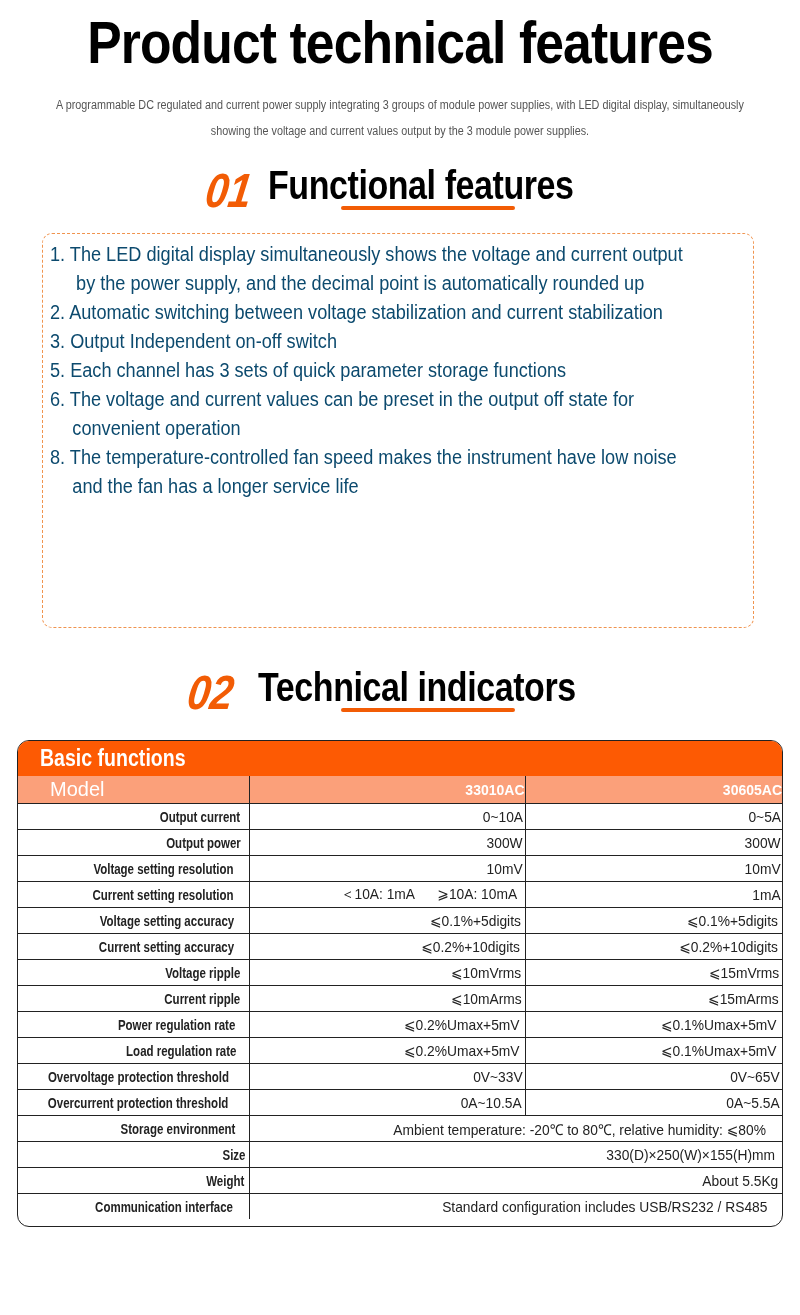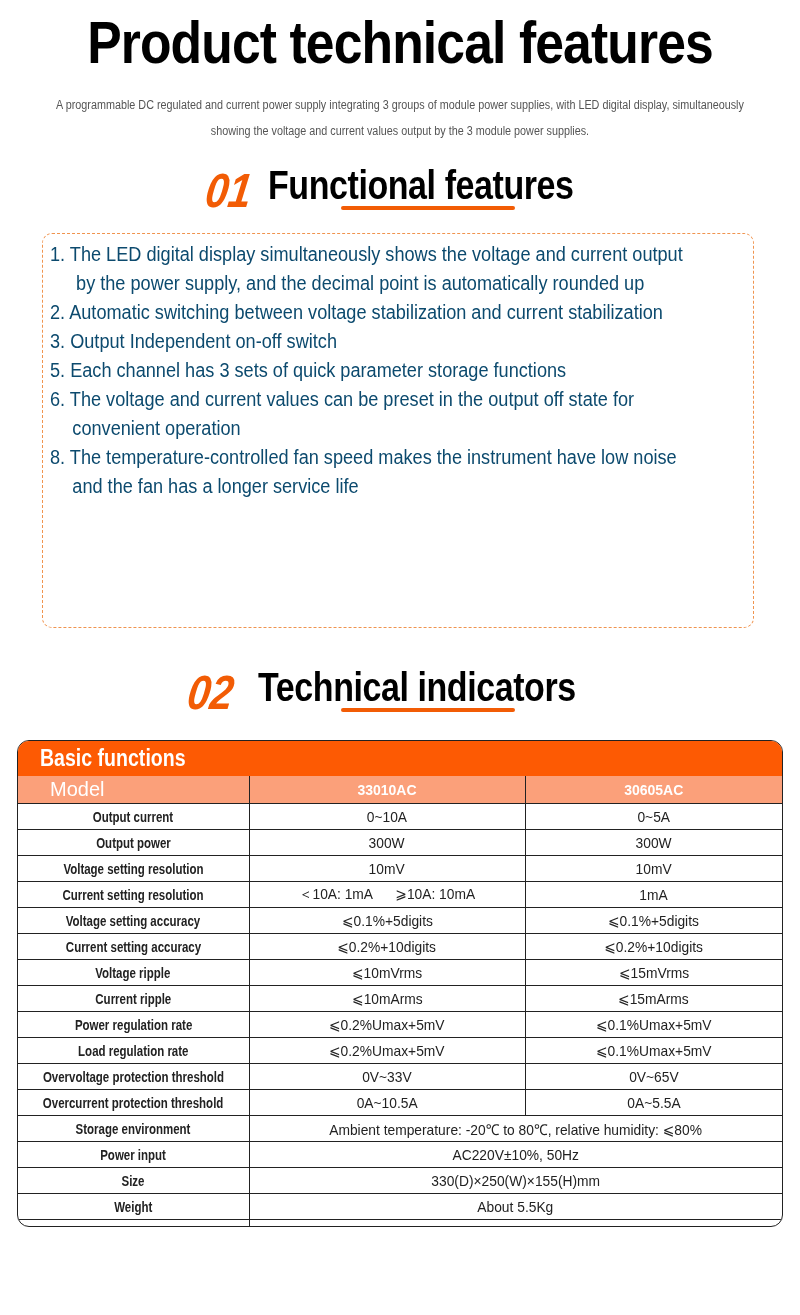--- a/index.html
+++ b/index.html
@@ -43,21 +43,21 @@
   .spec-table-wrap {
     position: absolute; left: 17px; top: 740px; width: 766px; height: 487px;
     border: 1.5px solid #222; border-radius: 12px; overflow: hidden; box-sizing: border-box;
   }
   .spec-banner {
     height: 35px; background: #fd5a03; color: #fff; font-weight: bold;
     font-size: 23px; line-height: 35px; padding-left: 22px;
   }
   .spec-banner span { display: inline-block; transform: scaleX(0.85); transform-origin: left; }
   table.spec { border-collapse: collapse; width: 100%; table-layout: fixed; }
-  table.spec td { border: 1px solid #222; text-align: center; height: 25px; padding: 0; font-size: 15px; color: #222; white-space: nowrap; }
+  table.spec td { border: 1px solid #222; text-align: right; height: 25px; padding: 0; font-size: 15px; color: #222; white-space: nowrap; }
   table.spec tr td:first-child { border-left: none; }
   table.spec tr td:last-child { border-right: none; }
   table.spec tr:last-child td { border-bottom: none; }
   table.spec tr.model-row td { background: #fba07a; color: #fff; border-top: none; height: 27px; }
   table.spec tr.model-row td.model-label { text-align: left; padding-left: 32px; font-size: 20px; font-weight: normal; }
   table.spec tr.model-row td.model-name { font-weight: bold; font-size: 14px; }
   .lbl { font-weight: bold; font-size: 14px; display: inline-block; transform: scaleX(0.82); }
   .red { color: #e50000; }
   .val { display: inline-block; transform: scaleX(0.92); }
 </style>
@@ -179,24 +179,20 @@
     <tr>
           <td><span class="lbl">Overcurrent protection threshold</span></td>
           <td><span class="val">0A~10.5A</span></td>
           <td><span class="val">0A~5.5A</span></td>
         </tr>
     <tr>
           <td><span class="lbl">Storage environment</span></td>
           <td colspan="2"><span class="val">Ambient temperature: -20℃ to 80℃, relative humidity: ⩽80%</span></td>
         </tr>
     <tr>
-          <td><span class="lbl">Power input</span></td>
-          <td colspan="2"><span class="val">AC220V±10%, 50Hz</span></td>
-        </tr>
-    <tr>
           <td><span class="lbl">Size</span></td>
           <td colspan="2"><span class="val">330(D)×250(W)×155(H)mm</span></td>
         </tr>
     <tr>
           <td><span class="lbl">Weight</span></td>
           <td colspan="2"><span class="val">About 5.5Kg</span></td>
         </tr>
     <tr>
           <td><span class="lbl">Communication interface</span></td>
           <td colspan="2"><span class="val">Standard configuration includes USB/RS232 / RS485</span></td>

